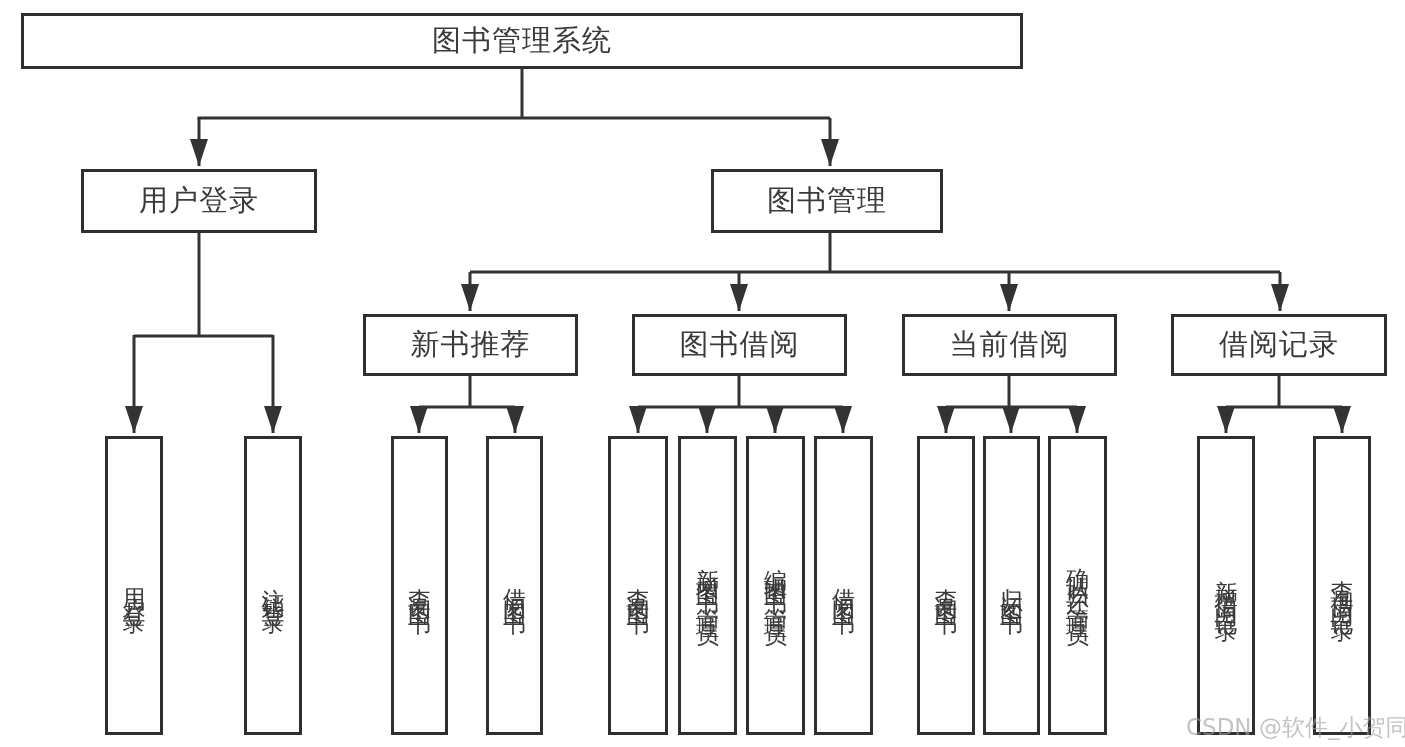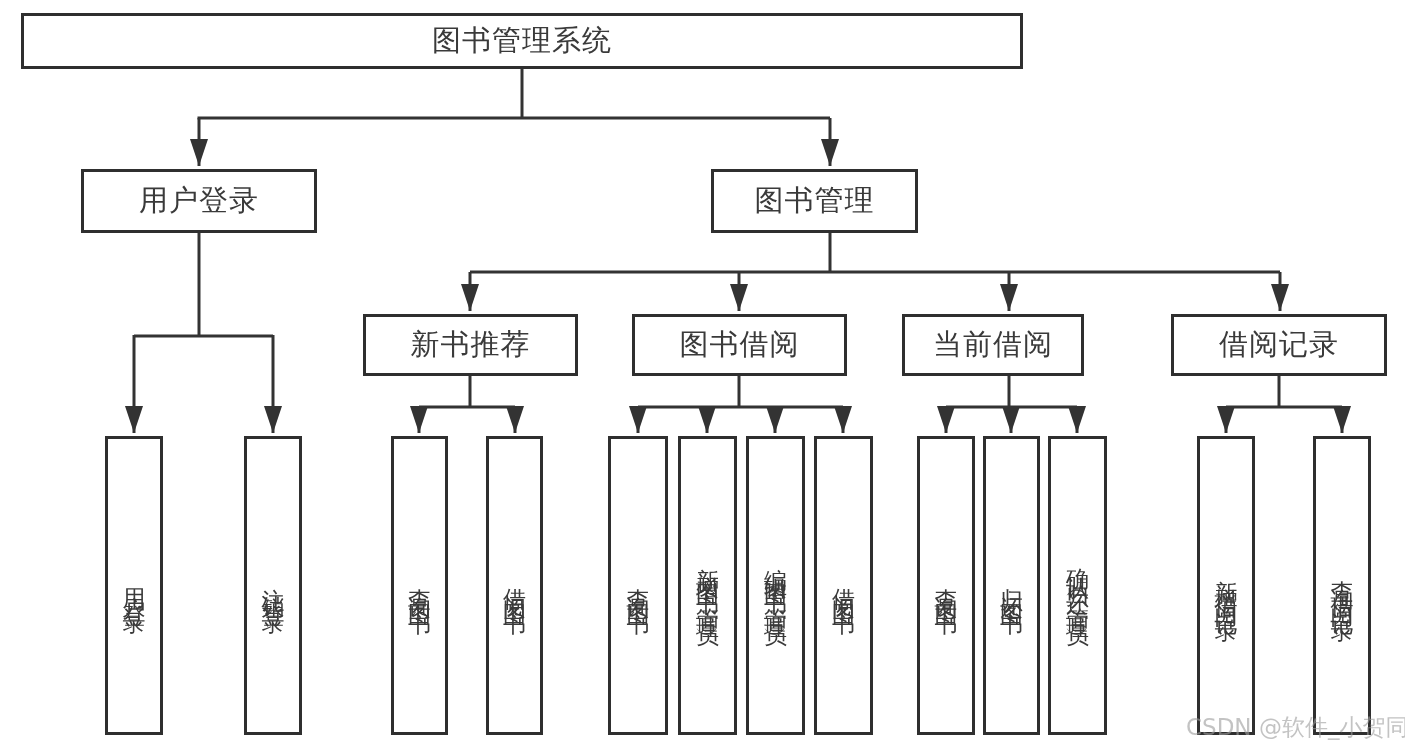--- a/index.html
+++ b/index.html
@@ -31,24 +31,24 @@
     writing-mode: vertical-rl;
     text-orientation: mixed;
     font-size: 23px;
     letter-spacing: 8px;
     line-height: 1;
     color: #3a3a3a;
   }
   
   .root-box  { left: 21px;   top: 13px;  width: 1002px; height: 56px; }
   .n-user    { left: 81px;   top: 169px; width: 236px;  height: 64px; }
-  .n-mgmt    { left: 711px;  top: 169px; width: 207px;  height: 64px; }
+  .n-mgmt    { left: 711px;  top: 169px; width: 232px;  height: 64px; }
   .n-cat1    { left: 363px;  top: 314px; width: 215px;  height: 62px; }
   .n-cat2    { left: 632px;  top: 314px; width: 215px;  height: 62px; }
-  .n-cat3    { left: 902px;  top: 314px; width: 182px;  height: 62px; }
+  .n-cat3    { left: 902px;  top: 314px; width: 215px;  height: 62px; }
   .n-cat4    { left: 1171px; top: 314px; width: 216px;  height: 62px; }
   
   .leaf { top: 436px; height: 299px; }
   .lf-login   { left: 105px;  width: 58px; }
   .lf-logout  { left: 244px;  width: 58px; }
   .lf-nb-q    { left: 391px;  width: 57px; }
   .lf-nb-b    { left: 486px;  width: 57px; }
   .lf-bb-q    { left: 608px;  width: 60px; }
   .lf-bb-add  { left: 678px;  width: 59px; }
   .lf-bb-edit { left: 746px;  width: 59px; }

